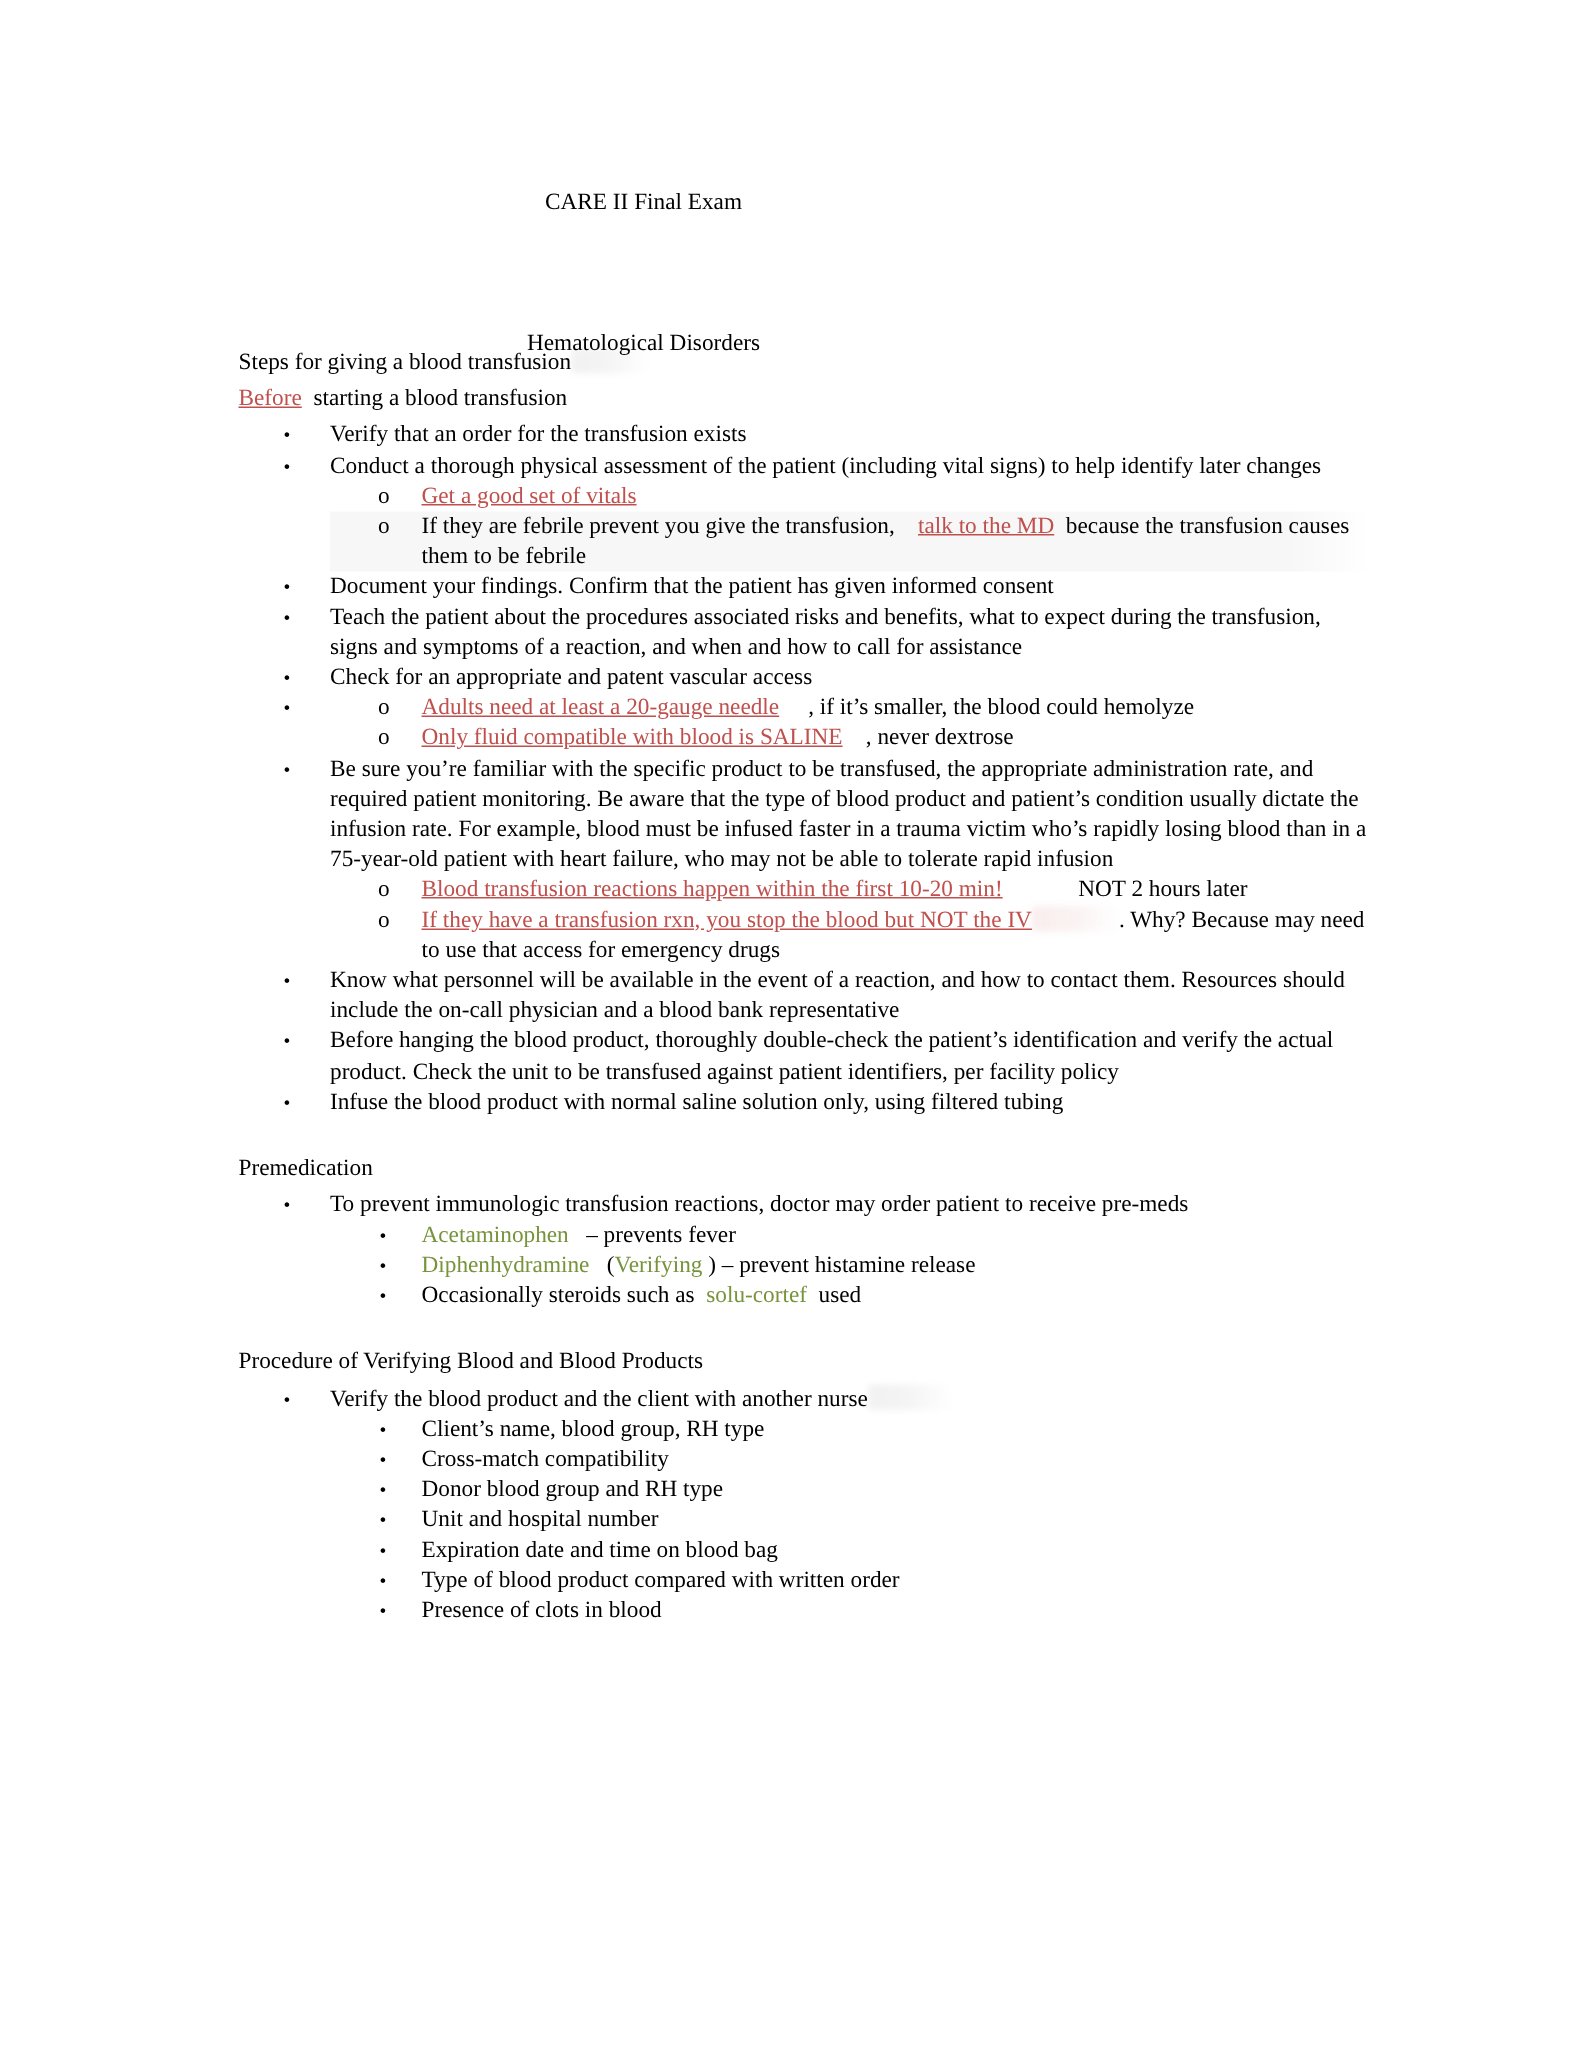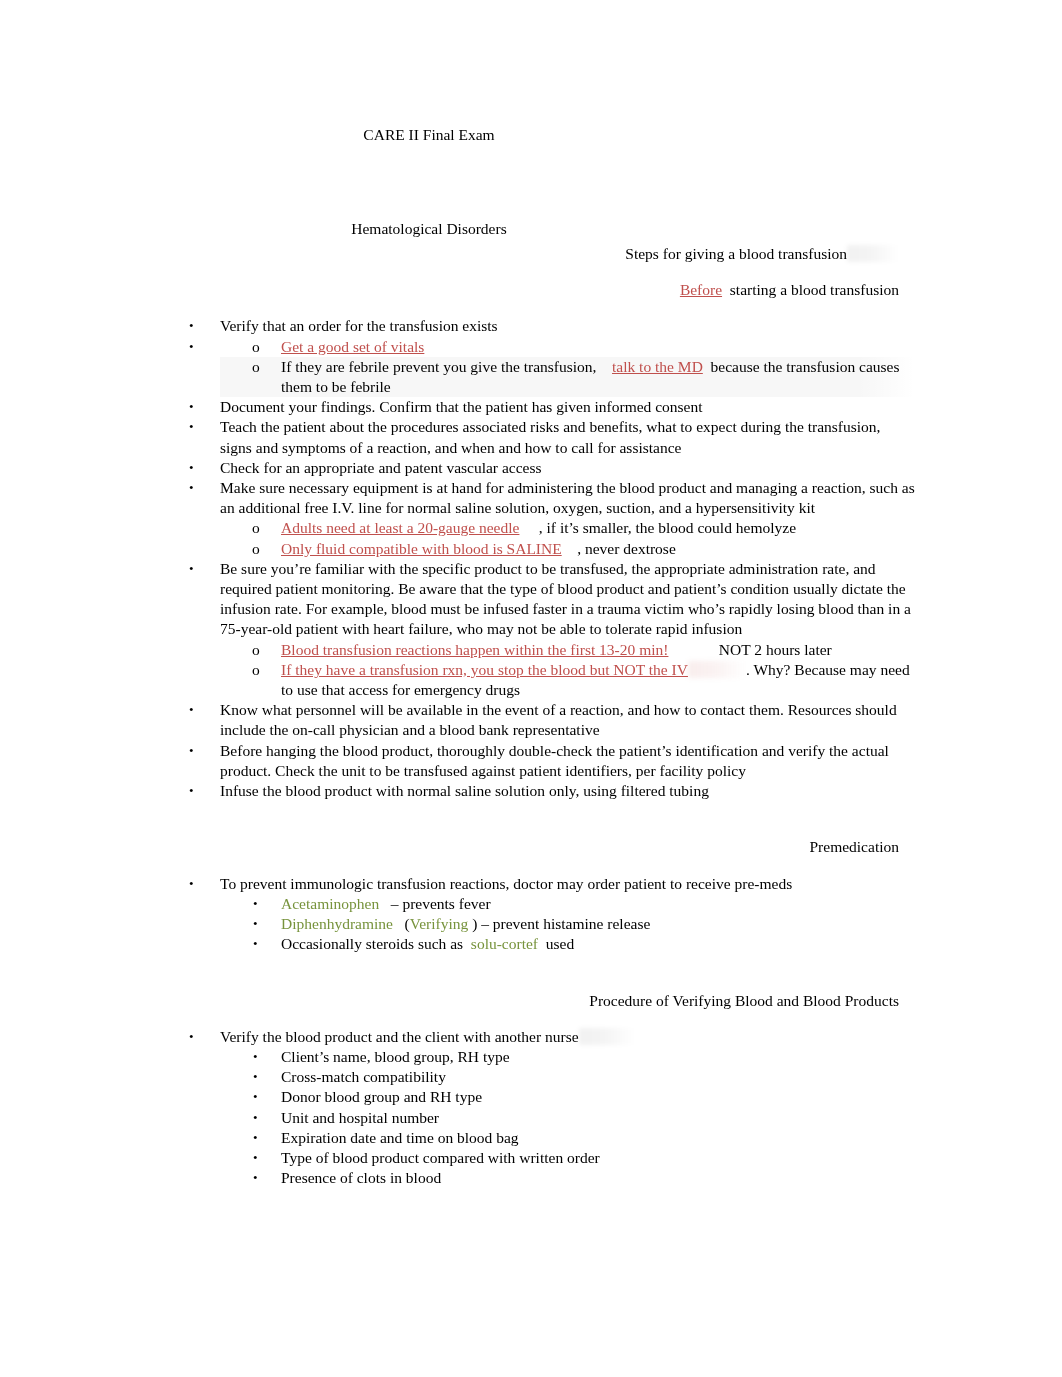--- a/index.html
+++ b/index.html
@@ -51,26 +51,25 @@
   }
 
   
   .content {
     position: absolute;
     top: 228px;
     left: 155px;
     width: 760px;
   }
   .flush {
-    margin: 16px;
+    margin: 4px;
     padding: 0;
     font-size: 15.5px;
     line-height: 20.2px;
     white-space: pre-wrap;
-    text-align: right;
   }
   .spacer {
     height: 20.2px;
   }
 
   
   ul.lvl1, ul.lvl2, ul.lvl3 {
     list-style: none;
     margin: 0;
     padding: 0;
@@ -184,20 +183,21 @@
 
     <ul class="lvl1">
 
       <li>
         <span class="bullet">•</span>
         <span class="txt">Verify that an order for the transfusion exists</span>
       </li>
 
       <li>
         <span class="bullet">•</span>
+        <span class="txt">Conduct a thorough physical assessment of the patient (including vital signs) to help identify later changes</span>
         <ul class="lvl2">
           <li>
             <span class="bullet">o</span>
             <span class="txt"><span class="red">Get a good set of vitals</span></span>
           </li>
           <li class="band">
             <span class="bullet">o</span>
             <span class="txt"><span>If they are febrile prevent you give the transfusion,</span>&nbsp;&nbsp;&nbsp;&nbsp;<span class="red">talk to the MD</span>&nbsp;&nbsp;<span class="blk">because the transfusion causes them to be febrile</span></span>
           </li>
         </ul>
@@ -213,40 +213,39 @@
         <span class="txt">Teach the patient about the procedures associated risks and benefits, what to expect during the transfusion, signs and symptoms of a reaction, and when and how to call for assistance</span>
       </li>
 
       <li>
         <span class="bullet">•</span>
         <span class="txt">Check for an appropriate and patent vascular access</span>
       </li>
 
       <li>
         <span class="bullet">•</span>
-        <span class="txt">Make sure necessary equipment is at hand for administering the blood product and managing a reaction, such as an additional free I.V. line for normal saline solution, oxygen, suction, and a hypersensitivity kit</span>
         <ul class="lvl2">
           <li>
             <span class="bullet">o</span>
             <span class="txt"><span class="red">Adults need at least a 20-gauge needle</span>&nbsp;&nbsp;&nbsp;&nbsp;&nbsp;<span class="blk">, if it’s smaller, the blood could hemolyze</span></span>
           </li>
           <li>
             <span class="bullet">o</span>
             <span class="txt"><span class="red">Only fluid compatible with blood is SALINE</span>&nbsp;&nbsp;&nbsp;&nbsp;<span class="blk">, never dextrose</span></span>
           </li>
         </ul>
       </li>
 
       <li>
         <span class="bullet">•</span>
         <span class="txt">Be sure you’re familiar with the specific product to be transfused, the appropriate administration rate, and required patient monitoring. Be aware that the type of blood product and patient’s condition usually dictate the infusion rate. For example, blood must be infused faster in a trauma victim who’s rapidly losing blood than in a 75-year-old patient with heart failure, who may not be able to tolerate rapid infusion</span>
         <ul class="lvl2">
           <li>
             <span class="bullet">o</span>
-            <span class="txt"><span class="red">Blood transfusion reactions happen within the first 13-20 min!</span>&nbsp;&nbsp;&nbsp;&nbsp;&nbsp;&nbsp;&nbsp;&nbsp;&nbsp;&nbsp;&nbsp;&nbsp;&nbsp;<span class="blk">NOT 2 hours later</span></span>
+            <span class="txt"><span class="red">Blood transfusion reactions happen within the first 10-20 min!</span>&nbsp;&nbsp;&nbsp;&nbsp;&nbsp;&nbsp;&nbsp;&nbsp;&nbsp;&nbsp;&nbsp;&nbsp;&nbsp;<span class="blk">NOT 2 hours later</span></span>
           </li>
           <li>
             <span class="bullet">o</span>
             <span class="txt"><span class="red">If they have a transfusion rxn, you stop the blood but NOT the IV</span><span class="smudge-pink" style="width:58px"></span><span class="blk">. Why? Because may need to use that access for emergency drugs</span></span>
           </li>
         </ul>
       </li>
 
       <li>
         <span class="bullet">•</span>

